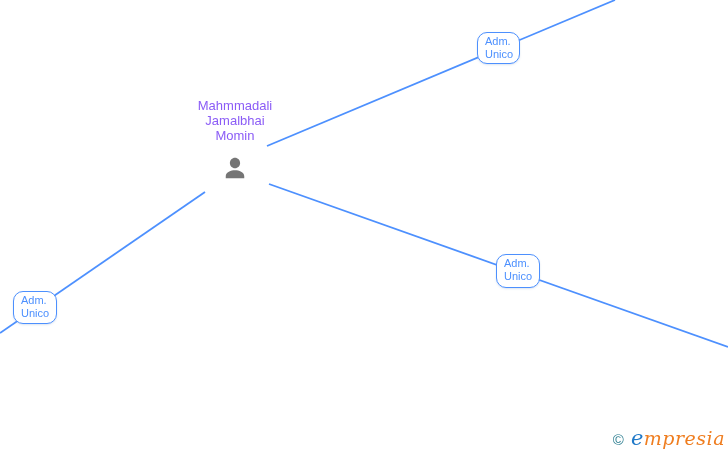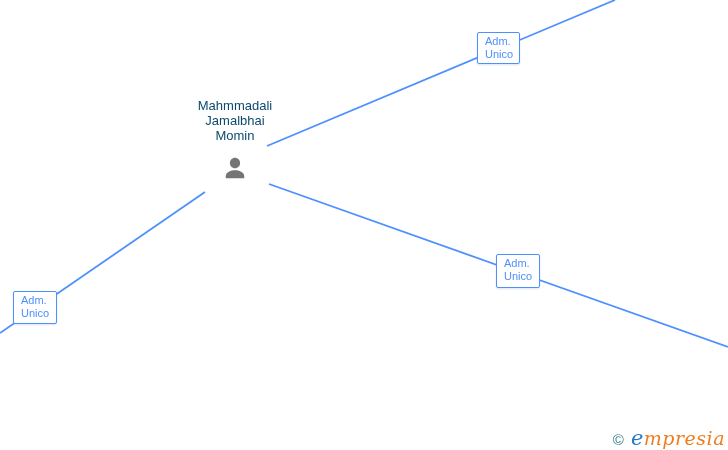--- a/index.html
+++ b/index.html
@@ -23,42 +23,42 @@
     stroke-width: 1.8;
   }
 
   
   .person-name {
     position: absolute;
     left: 145px;
     top: 98px;
     width: 180px;
     text-align: center;
-    color: #0c4a6e;
+    color: #8b5cf6;
     font-size: 13px;
     line-height: 15px;
     white-space: pre-line;
   }
   .person-icon {
     position: absolute;
     left: 220px;
     top: 153px;
     width: 30px;
     height: 30px;
     display: block;
   }
   .person-icon svg { display: block; width: 30px; height: 30px; fill: #757575; }
 
   
   .edge-label {
     position: absolute;
     box-sizing: border-box;
     background: #ffffff;
     border: 1.5px solid #4d90fe;
-    border-radius: 2px;
+    border-radius: 10px;
     color: #4d90fe;
     font-size: 11px;
     line-height: 13px;
     padding: 2px 4px 2px 7px;
     white-space: pre-line;
     box-shadow: 0 1px 2px rgba(120,150,200,0.25);
     cursor: pointer;
   }
   .edge-label.top-right   { left: 477px; top: 32px;  width: 43px; height: 32px; }
   .edge-label.bottom-right{ left: 496px; top: 254px; width: 44px; height: 34px; }

